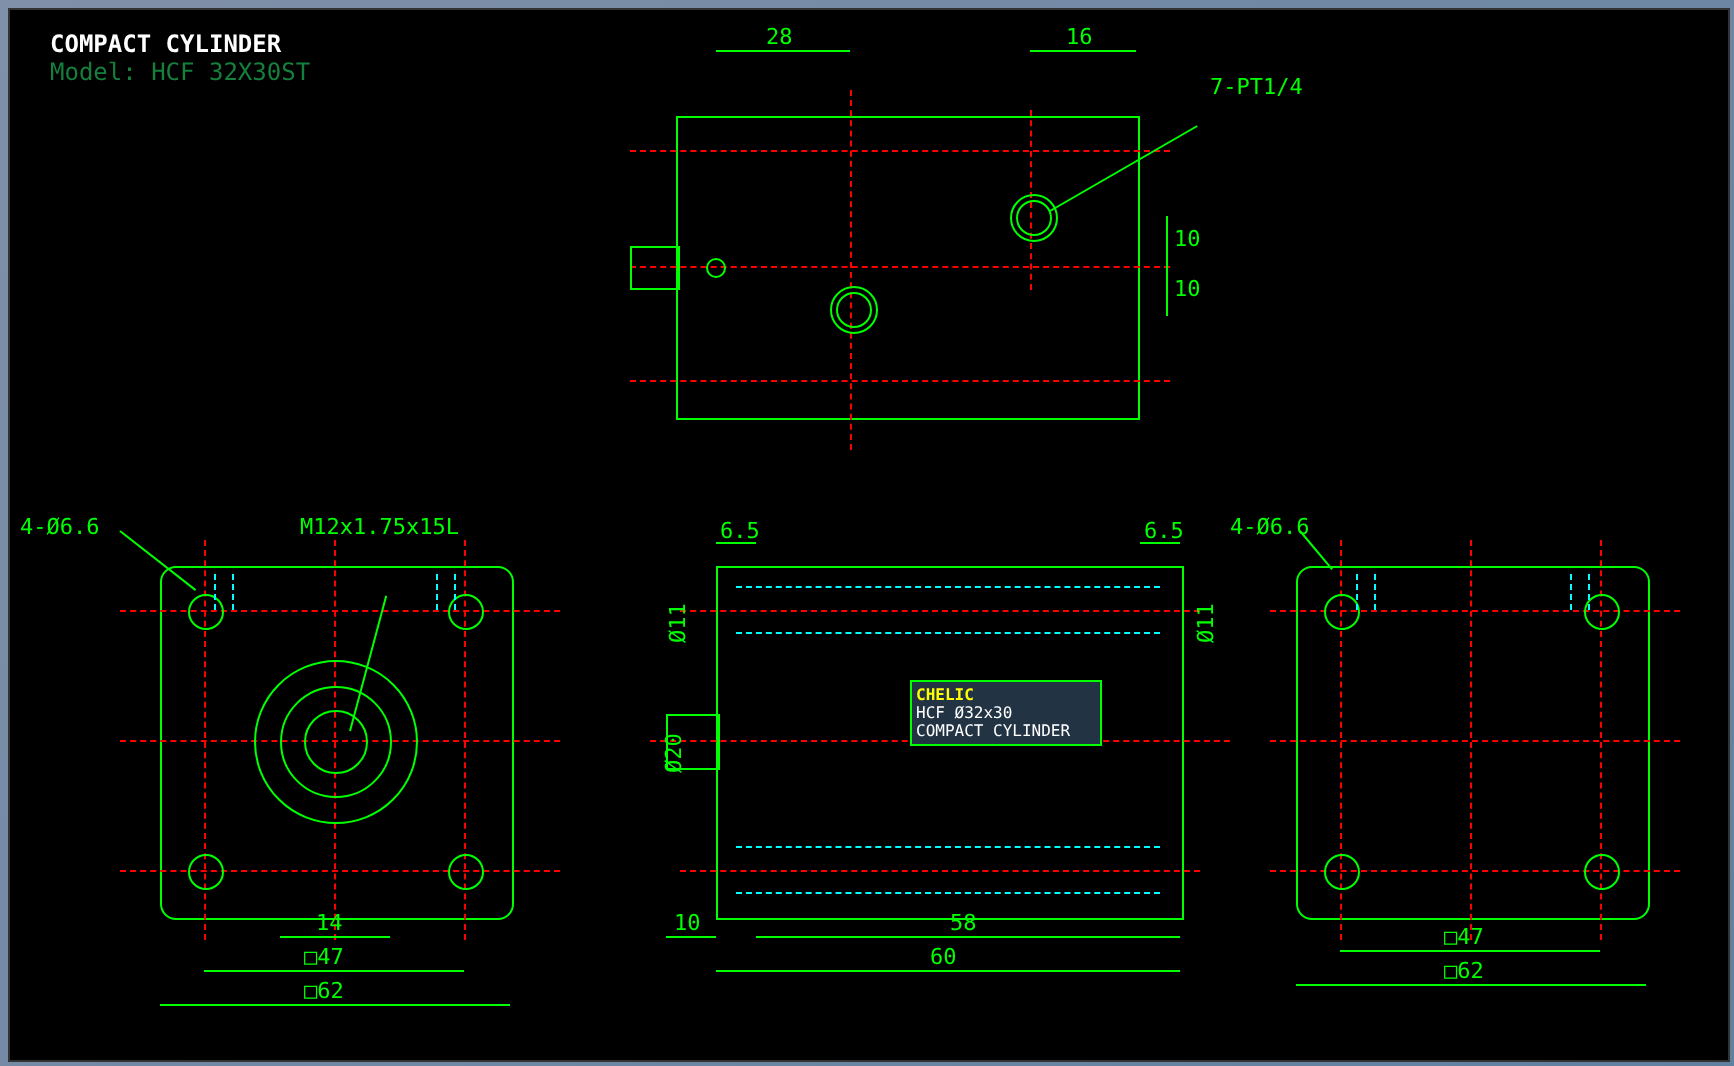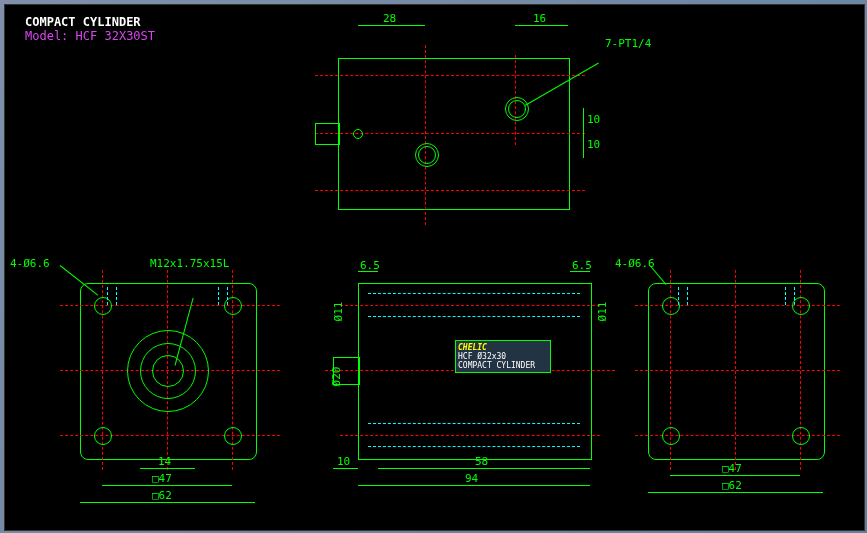--- a/index.html
+++ b/index.html
@@ -1,29 +1,29 @@
 <!DOCTYPE html>
 <html><head>
 <meta charset="utf-8">
 <style>
 body{margin:0;background:linear-gradient(135deg,#8090a8 0%,#6080a0 100%);font-family:monospace;width:867px;height:533px;overflow:hidden}
 .canvas{position:absolute;left:4px;top:4px;width:859px;height:525px;background:#000;border:1px solid #333}
 .title{position:absolute;left:20px;top:10px;color:#fff;font-size:12px;font-weight:bold}
-.model{position:absolute;left:20px;top:24px;color:#d946ef;font-size:12px}
+.model{position:absolute;left:20px;top:24px;color:#15803d;font-size:12px}
 .view{position:absolute}
 .box{position:absolute;border:1px solid #0f0}
 .cl{position:absolute;border-top:1px dashed #f00}
 .clv{position:absolute;border-left:1px dashed #f00}
 .circ{position:absolute;border:1px solid #0f0;border-radius:50%}
 .dim{position:absolute;color:#0f0;font-size:11px;white-space:nowrap}
 .leader{position:absolute;border-top:1px solid #0f0}
 .dimline{position:absolute;background:#0f0}
 .cyan{position:absolute;border:1px dashed #0ff}
 .namepl{position:absolute;background:#234;border:1px solid #0f0;padding:2px;font-size:8px;color:#fff}
-.namepl .brand{color:#ff0;font-weight:bold;font-style:italic}
+.namepl .brand{color:#ff0;font-weight:bold;}
 </style>
 </head>
 <body>
 
 <div class="canvas">
   <div class="title">COMPACT CYLINDER</div>
   <div class="model">Model: HCF 32X30ST</div>
 
   <div class="view" style="left:310px;top:30px;width:270px;height:190px">
     <div class="box" style="left:23px;top:23px;width:230px;height:150px"></div>
@@ -99,21 +99,21 @@
     <div class="dimline" style="left:235px;top:6px;width:20px;height:1px"></div>
     <div class="dim" style="left:237px;top:-6px">6.5</div>
     <div class="dim" style="left:-6px;top:40px;transform:rotate(-90deg)">Ø11</div>
     <div class="dim" style="left:258px;top:40px;transform:rotate(-90deg)">Ø11</div>
     <div class="dim" style="left:-8px;top:105px;transform:rotate(-90deg)">Ø20</div>
     <div class="dimline" style="left:-2px;top:203px;width:25px;height:1px"></div>
     <div class="dim" style="left:2px;top:190px">10</div>
     <div class="dimline" style="left:43px;top:203px;width:212px;height:1px"></div>
     <div class="dim" style="left:140px;top:190px">58</div>
     <div class="dimline" style="left:23px;top:220px;width:232px;height:1px"></div>
-    <div class="dim" style="left:130px;top:207px">94</div>
+    <div class="dim" style="left:130px;top:207px">60</div>
 
     <div class="namepl" style="left:120px;top:75px;width:90px">
       <span class="brand">CHELIC</span><br>
       <span>HCF Ø32x30</span><br>
       <span>COMPACT CYLINDER</span>
     </div>
   </div>
 
   <div class="view" style="left:625px;top:260px;width:225px;height:260px">
     <div class="box" style="left:18px;top:18px;width:175px;height:175px;border-radius:8px"></div>

